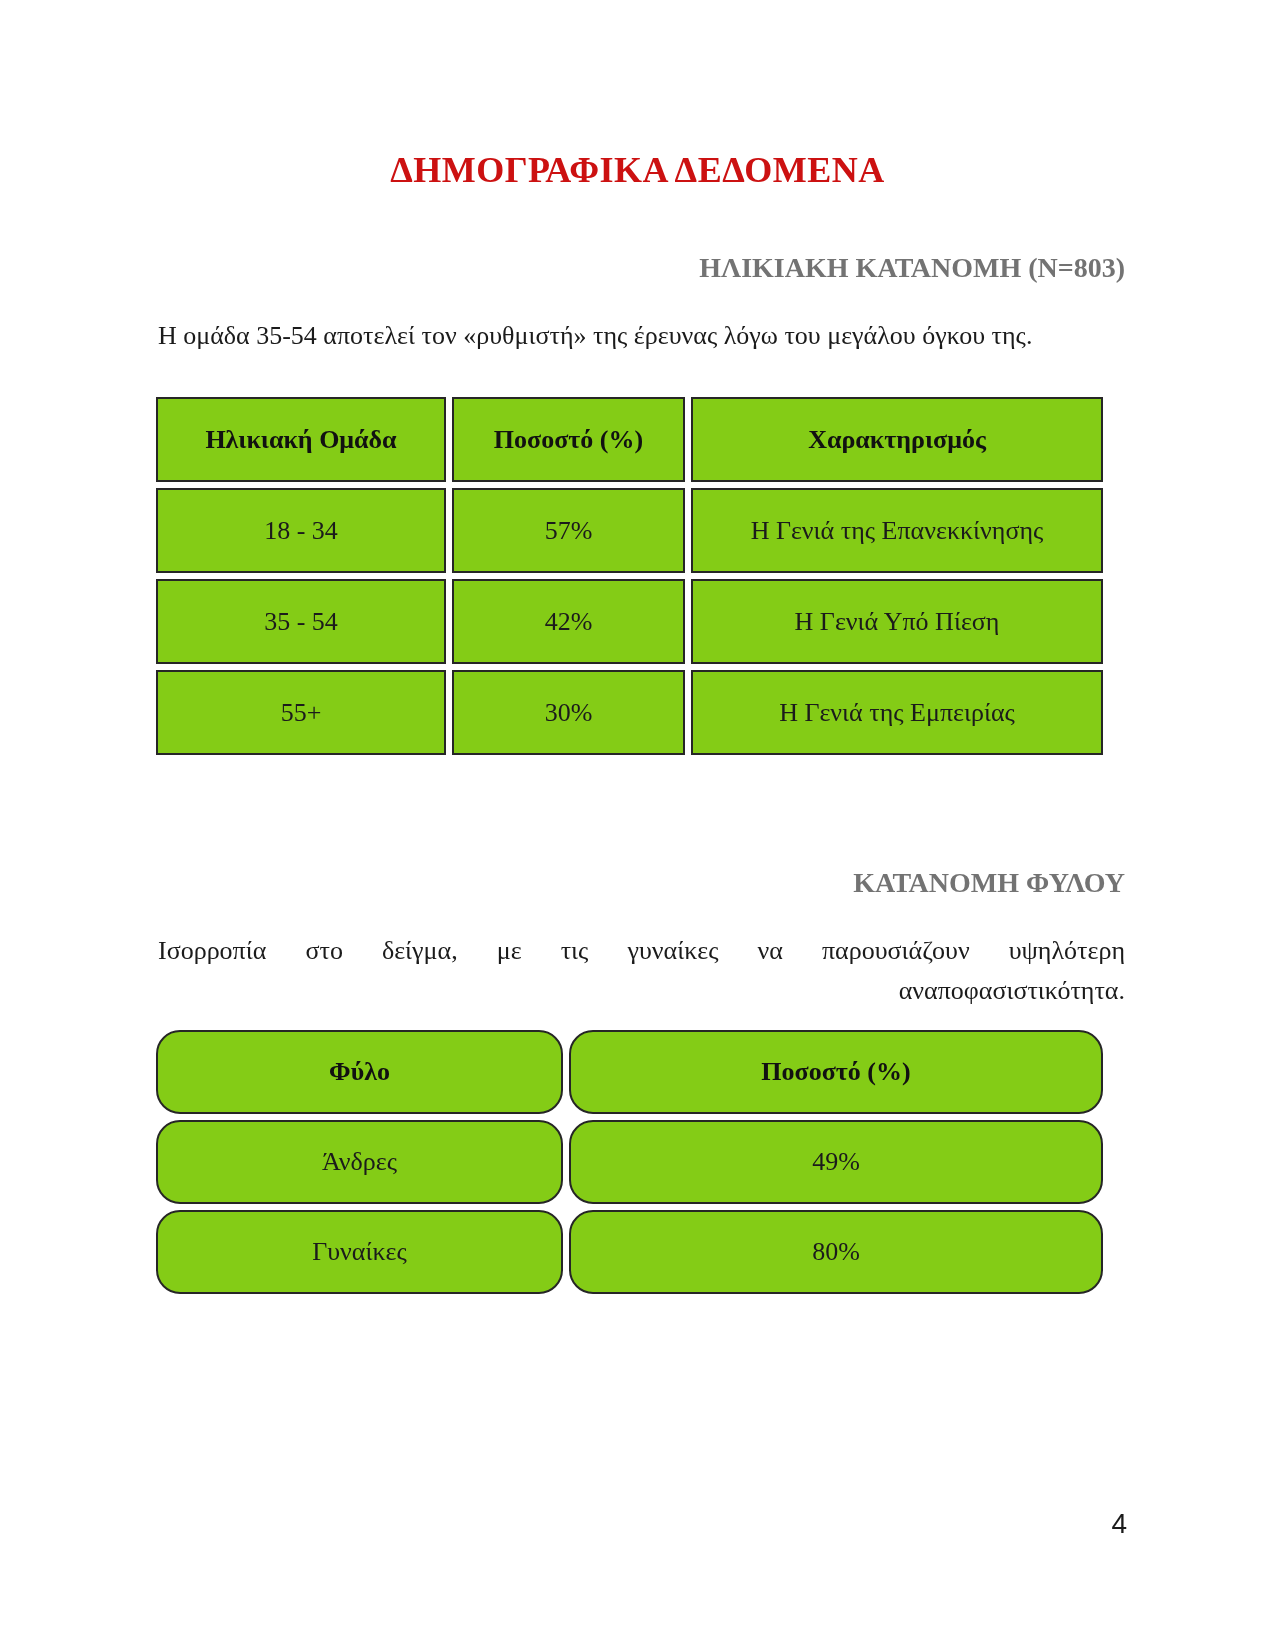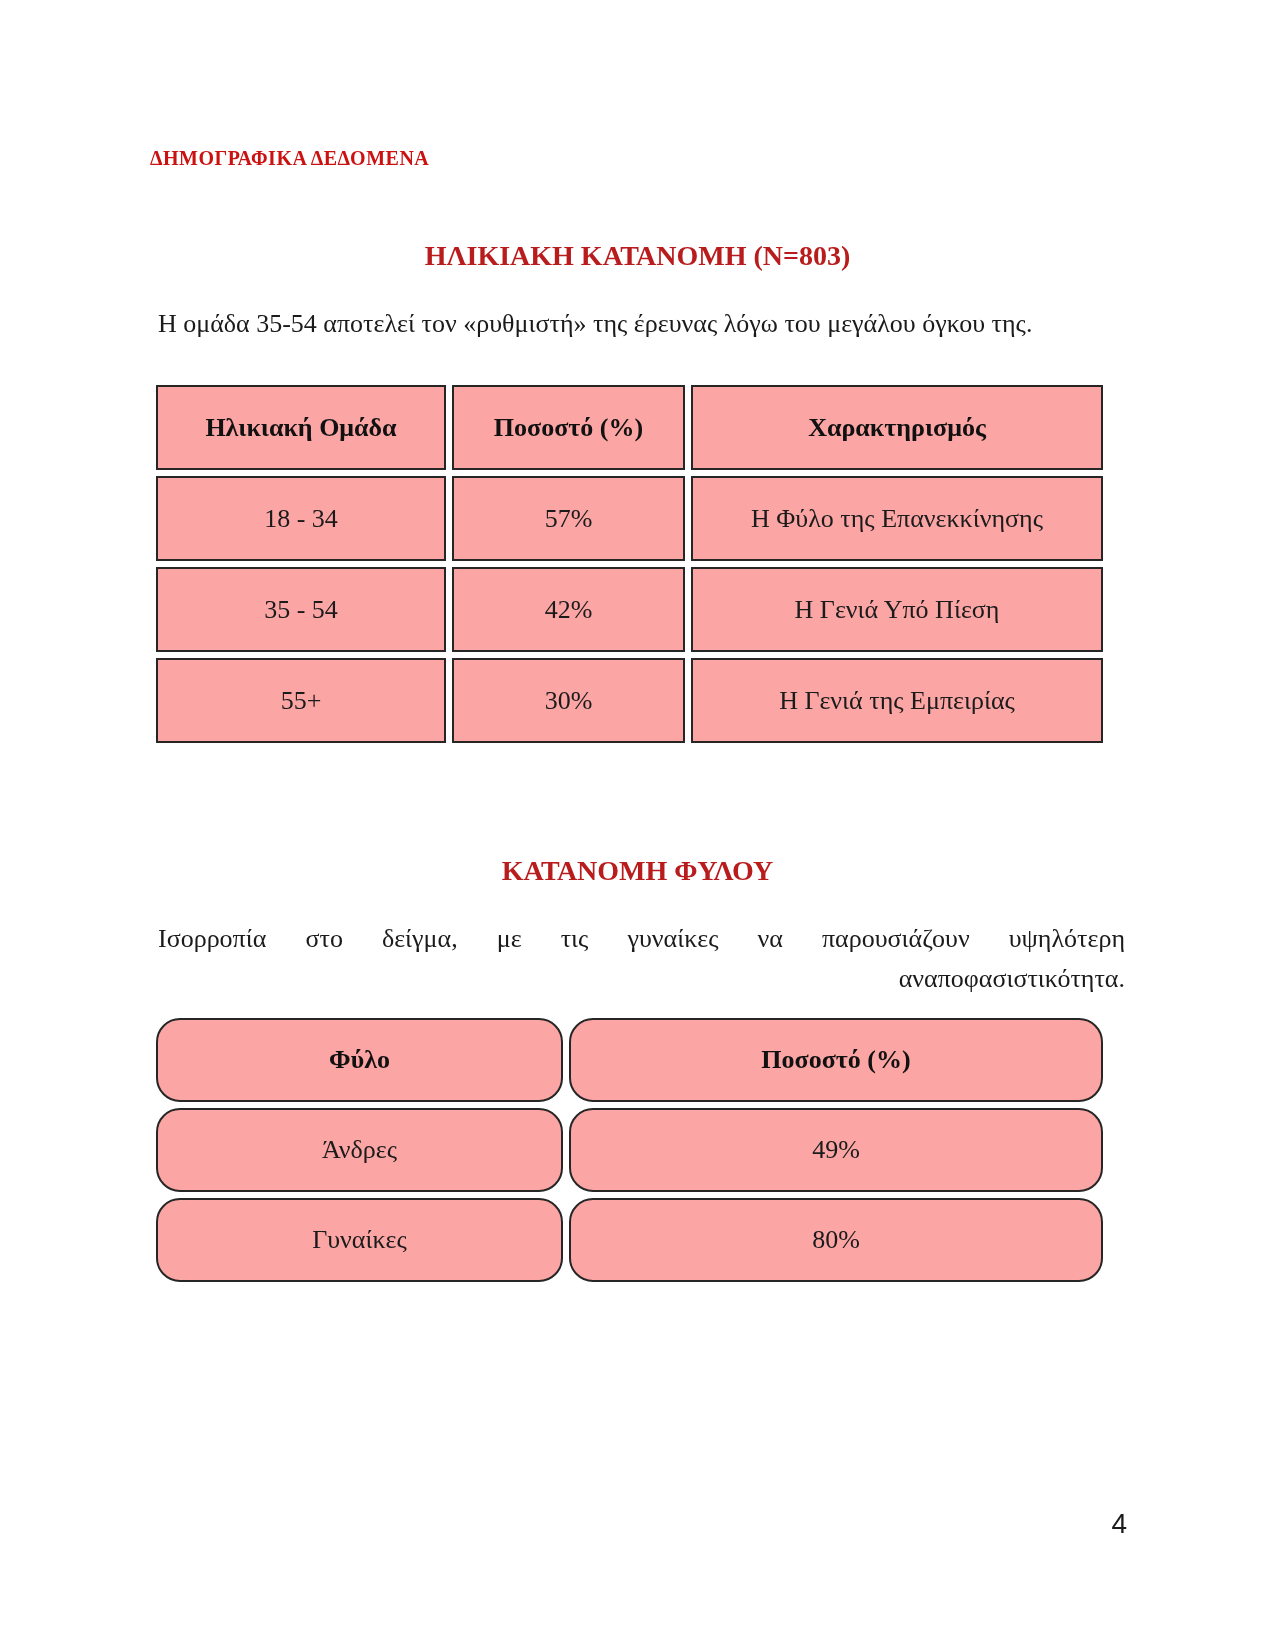--- a/index.html
+++ b/index.html
@@ -8,33 +8,34 @@
     width: 1275px;
     height: 1650px;
     background: #ffffff;
     font-family: "Liberation Serif", serif;
     color: #1b1b1b;
     overflow: hidden;
   }
   .content { padding: 143px 150px 0 150px; }
 
   .doc-title {
-    margin: 0;
-    font-size: 20px;
+    margin: 12px;
+    font-size: 36px;
     font-weight: bold;
+    text-align: center;
     line-height: 31px;
     letter-spacing: 0.5px;
   }
   .section-heading {
     margin: 66px 0 0 0;
     font-size: 28px;
     font-weight: bold;
-    text-align: center;
+    text-align: right;
     line-height: 31px;
-    color: #b91c1c;
+    color: #737373;
   }
   .section-heading.second { margin-top: 106px; }
 
   .para {
     margin: 33px 0 0 8px;
     font-size: 26px;
     line-height: 40px;
     text-align: left;
   }
   .para .justified-line {
@@ -48,21 +49,21 @@
     border-collapse: separate;
     border-spacing: 6px;
     table-layout: fixed;
     width: 959px;
     margin: 35px 0 0 0;
   }
   table.doc-table.second { margin-top: 13px; }
   table.doc-table td, table.doc-table th {
     box-sizing: border-box;
     border: 2px solid #262626;
-    background: #fca5a5;
+    background: #84cc16;
     text-align: center;
     vertical-align: middle;
     font-size: 26px;
     height: 85px;
     padding: 0 6px;
     overflow: hidden;
   }
   table.doc-table.second td, table.doc-table.second th { height: 84px; border-radius: 24px; }
   table.doc-table th { font-weight: bold; color: #111111; }
 
@@ -95,21 +96,21 @@
       </colgroup>
       <tbody>
           <tr>
         <th>Ηλικιακή Ομάδα</th>
         <th>Ποσοστό (%)</th>
         <th>Χαρακτηρισμός</th>
       </tr>
       <tr>
         <td>18 - 34</td>
         <td>57%</td>
-        <td>Η Φύλο της Επανεκκίνησης</td>
+        <td>Η Γενιά της Επανεκκίνησης</td>
       </tr>
       <tr>
         <td>35 - 54</td>
         <td>42%</td>
         <td>Η Γενιά Υπό Πίεση</td>
       </tr>
       <tr>
         <td>55+</td>
         <td>30%</td>
         <td>Η Γενιά της Εμπειρίας</td>

